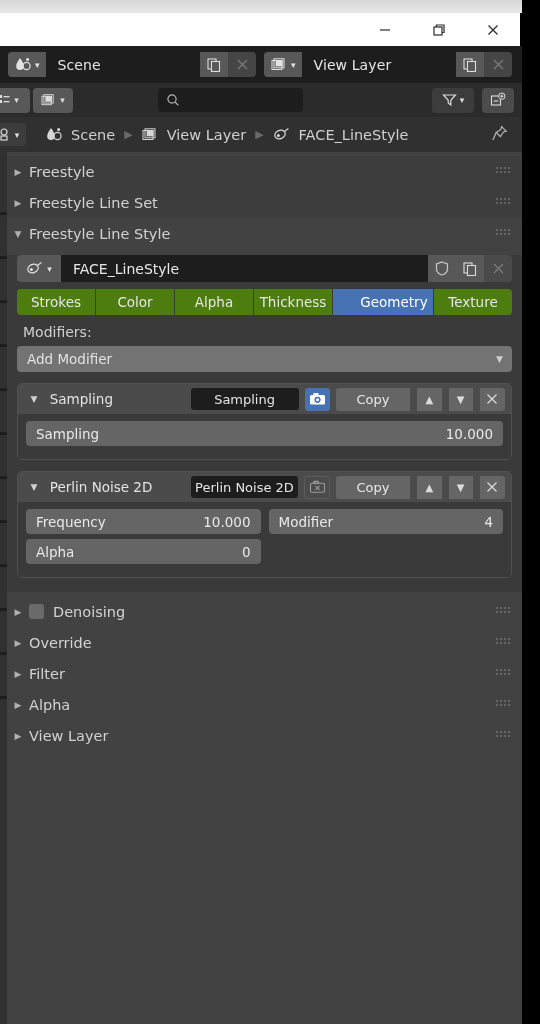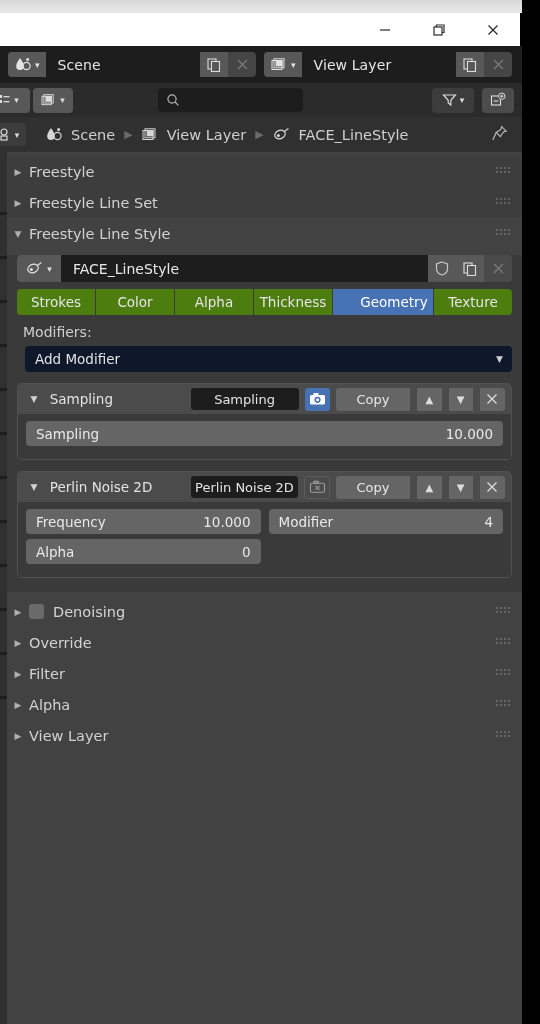--- a/index.html
+++ b/index.html
@@ -76,22 +76,22 @@
 
   
   .tabs { display:flex; height:26px; margin-top:7px; border-radius:4px; overflow:hidden; }
   .tab { flex:1; background:#4d7c0f; color:#e6e6e6; font-size:13.5px; display:flex;
      align-items:center; justify-content:center; border-right:1px solid #3a3a3a; }
   .tab:last-child { border-right:none; }
   .tab.active { background:#4772b3; color:#ffffff;padding-left:22px; }
 
   .lbl { color:#d0d0d0; font-size:14px; padding:9px 0 6px 6px; }
 
-  .dropdown { height:26px; border-radius:4px; background:#0f172a; color:#e2e2e2; font-size:13.5px;
-     display:flex; align-items:center; padding:0 10px; position:relative;margin-left:8px; }
+  .dropdown { height:26px; border-radius:4px; background:#737373; color:#e2e2e2; font-size:13.5px;
+     display:flex; align-items:center; padding:0 10px; position:relative; }
   .dropdown .cv { position:absolute; right:9px; font-size:9px; color:#cfcfcf; }
 
   
   .mod { margin-top:11px; border-radius:5px; background:#3a3a3a; border:1px solid #515151;
      overflow:hidden; }
   .mod-head { height:30px; background:#4b4b4b; display:flex; align-items:center; padding:0 6px;
      gap:6px; }
   .mod-tri { width:22px; text-align:center; font-size:9px; color:#d0d0d0; }
   .mod-type { color:#e3e3e3; font-size:13.5px; width:150px; }
   .mod-name { width:120px; height:22px; background:#1d1d1d; color:#e4e4e4; font-size:13px;

